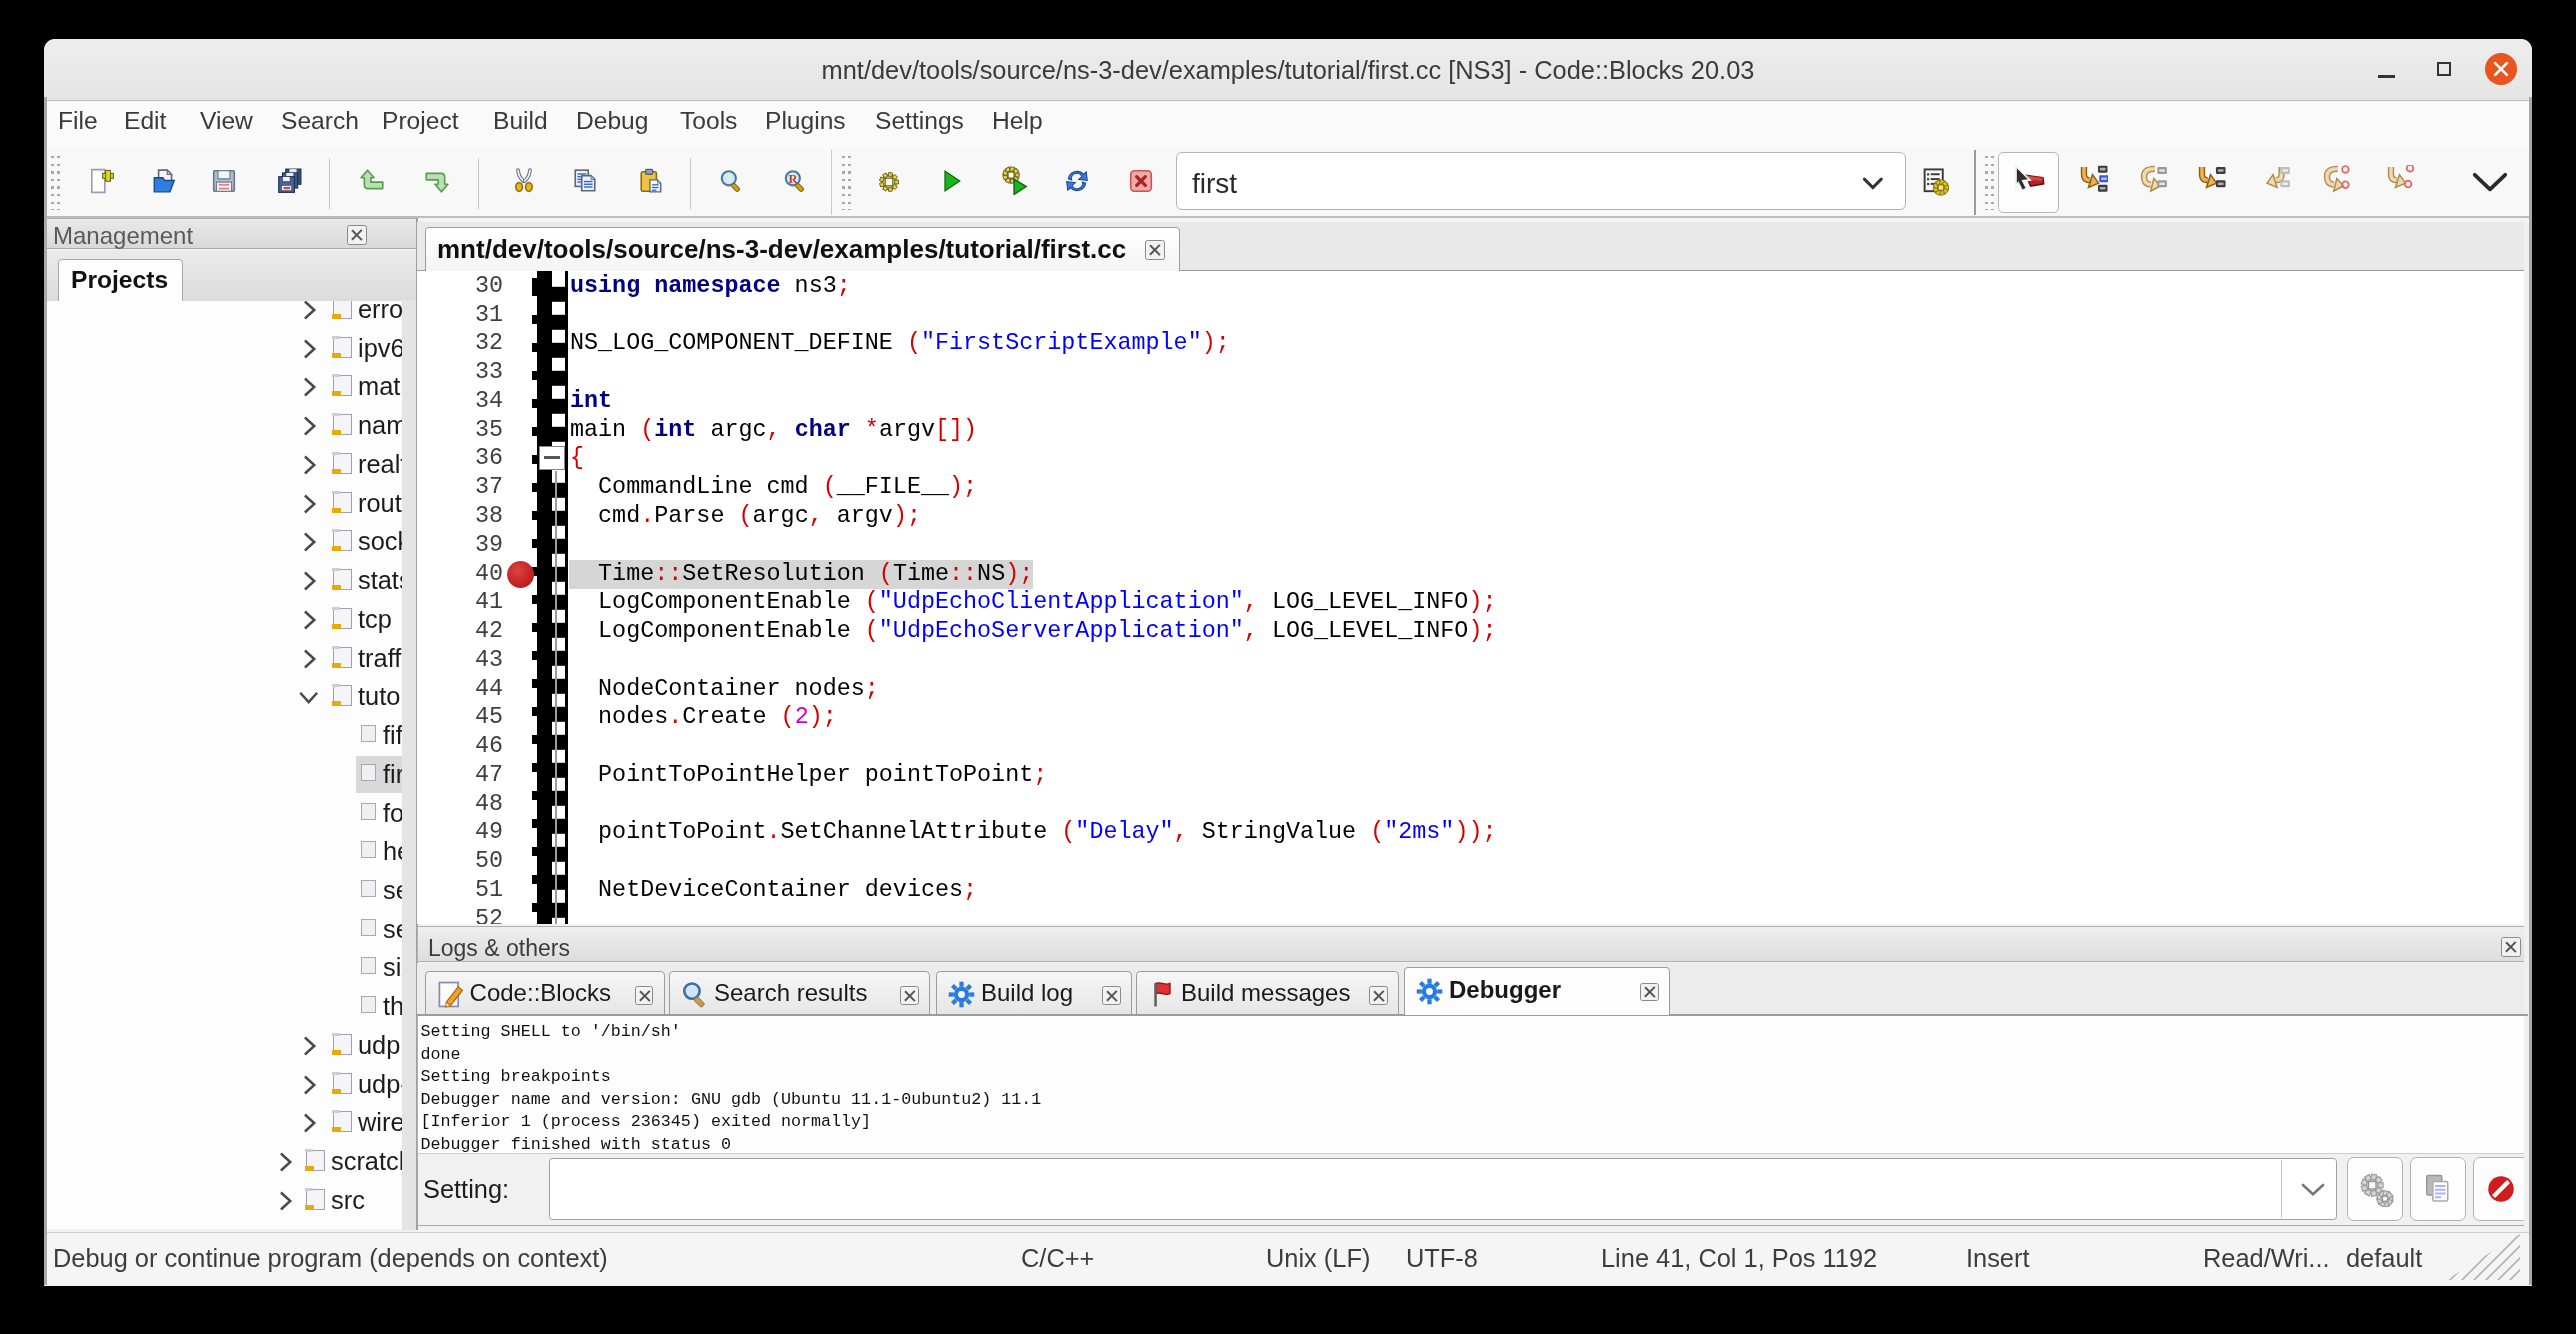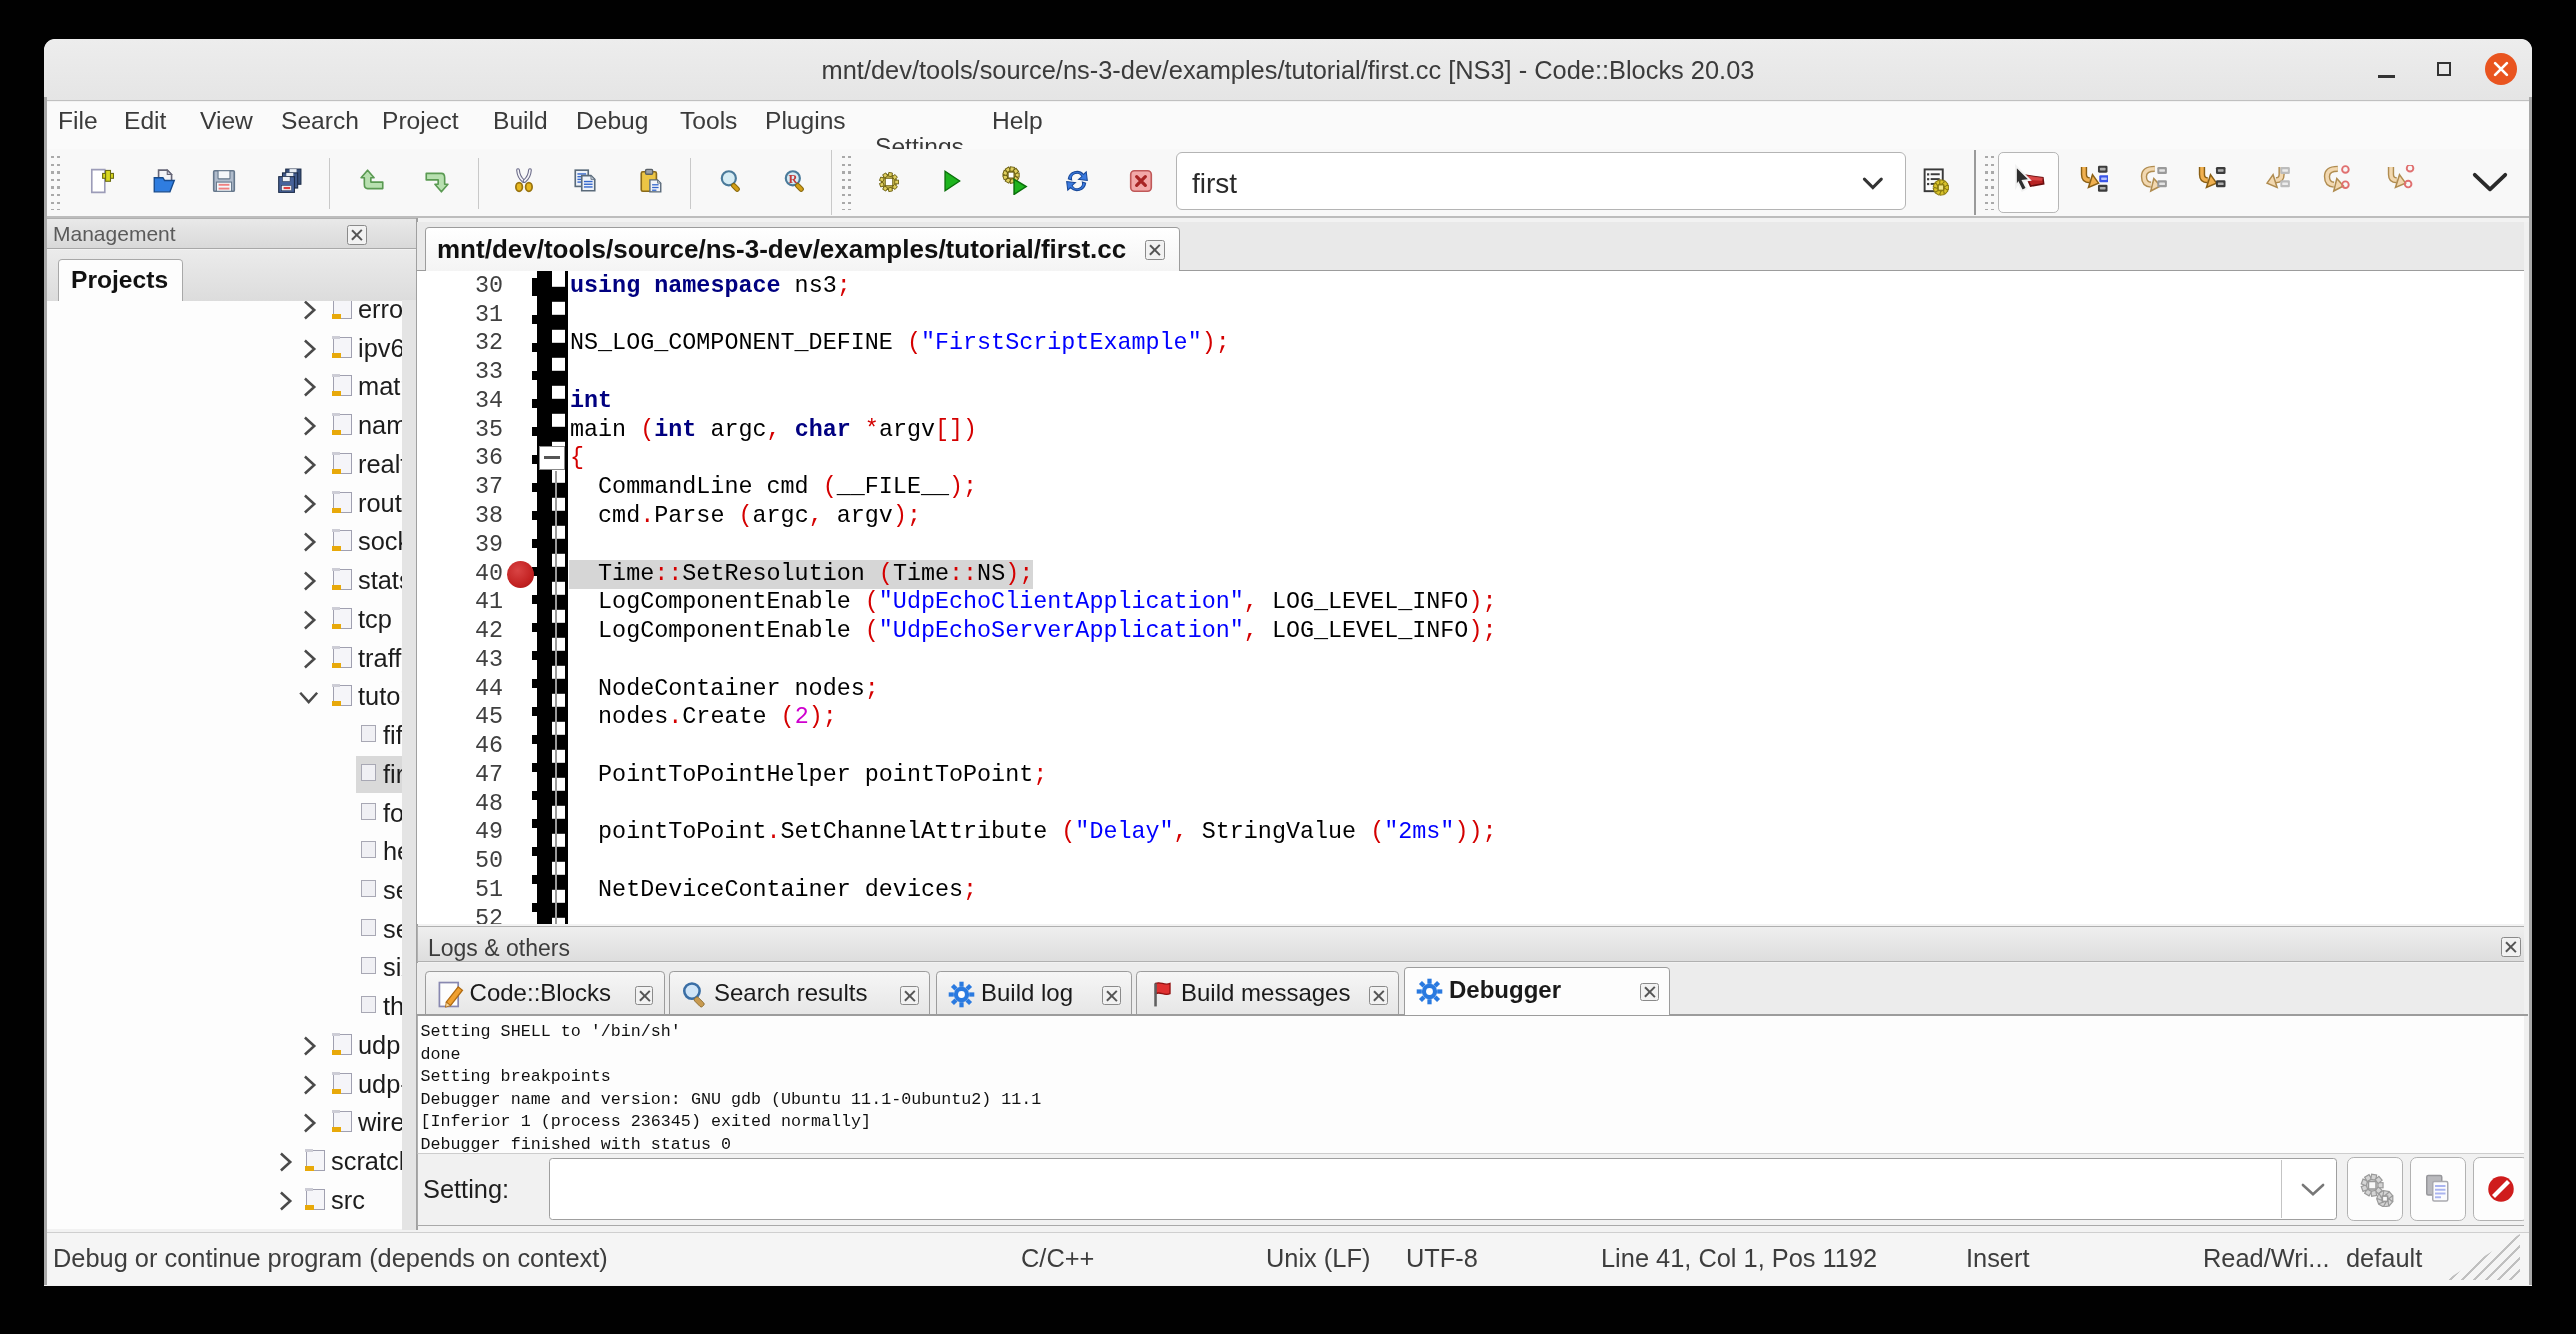--- a/index.html
+++ b/index.html
@@ -70,21 +70,21 @@
 <div class="abs" id="menubar"></div>
 <div class="abs mi" style="left:58px;top:107px;">File</div>
 <div class="abs mi" style="left:124px;top:107px;">Edit</div>
 <div class="abs mi" style="left:200px;top:107px;">View</div>
 <div class="abs mi" style="left:281px;top:107px;">Search</div>
 <div class="abs mi" style="left:382px;top:107px;">Project</div>
 <div class="abs mi" style="left:493px;top:107px;">Build</div>
 <div class="abs mi" style="left:576px;top:107px;">Debug</div>
 <div class="abs mi" style="left:680px;top:107px;">Tools</div>
 <div class="abs mi" style="left:765px;top:107px;">Plugins</div>
-<div class="abs mi" style="left:875px;top:107px;margin-top:26px;">Settings</div>
+<div class="abs mi" style="left:875px;top:107px;">Settings</div>
 <div class="abs mi" style="left:992px;top:107px;">Help</div>
 
 <div class="abs" id="toolbar"></div>
 <div class="abs grip" style="left:51px;top:156px;"></div>
 <div class="abs grip" style="left:57px;top:156px;"></div>
 <div class="abs tsep" style="left:329px;top:158px;"></div>
 <div class="abs tsep" style="left:478px;top:158px;"></div>
 <div class="abs tsep" style="left:690px;top:158px;"></div>
 <div class="abs" style="left:831px;top:150px;width:0.8px;height:65px;background:#c9c9c9;"></div>
 <div class="abs grip" style="left:842px;top:156px;"></div>
@@ -306,21 +306,21 @@
 <svg class="abs" style="left:2384px;top:165px;" width="30.5" height="30.5" viewBox="0 0 48 48">
       <path d="M11 3 L11 15 Q11 24 20 24" stroke="#b08c50" stroke-width="10" fill="none"></path>
       <path d="M11 3 L11 15 Q11 24 20 24" stroke="#f2d8b0" stroke-width="5.5" fill="none"></path>
       <path d="M22 16 L34 27 L20 37 Z" fill="#f2d8b0" stroke="#b08c50" stroke-width="2.4" transform="rotate(12 27 27)"></path>
       <circle cx="41" cy="5" r="5.2" fill="none" stroke="#e07070" stroke-width="3"></circle>
       <circle cx="38" cy="30" r="5.2" fill="none" stroke="#e07070" stroke-width="3"></circle>
     </svg>
 </div>
 
 <div class="abs" id="mgmt-cap"></div>
-<div class="abs" style="left:53px;top:222px;font-size:21px;color:#5a5a5a;">Management</div>
+<div class="abs" style="left:53px;top:222px;font-size:24px;color:#5a5a5a;">Management</div>
 <div class="xbox" style="left:347px;top:225px;"></div>
 <div class="abs" style="left:45px;top:250px;width:373px;height:52px;background:linear-gradient(#ebebeb,#dcdcdc);border-bottom:1.7px solid #a8a8a8;"></div>
 <div class="abs" style="left:416px;top:218px;width:1.7px;height:1012px;background:#a0a0a0;"></div>
 <div class="abs" id="projtab"></div>
 <div class="abs" style="left:71px;top:266px;font-size:24.6px;font-weight:bold;color:#111;z-index:4;">Projects</div>
 <div class="abs" id="treearea">
 <div class="trow" style="top:-11px;">
       <svg style="position:absolute;left:252px;top:7.6px;" width="22" height="24" viewBox="0 0 26 28">
         <path d="M7 4 L18 14 L7 24" stroke="#4a4a4a" stroke-width="3" fill="none"></path>
       </svg>

